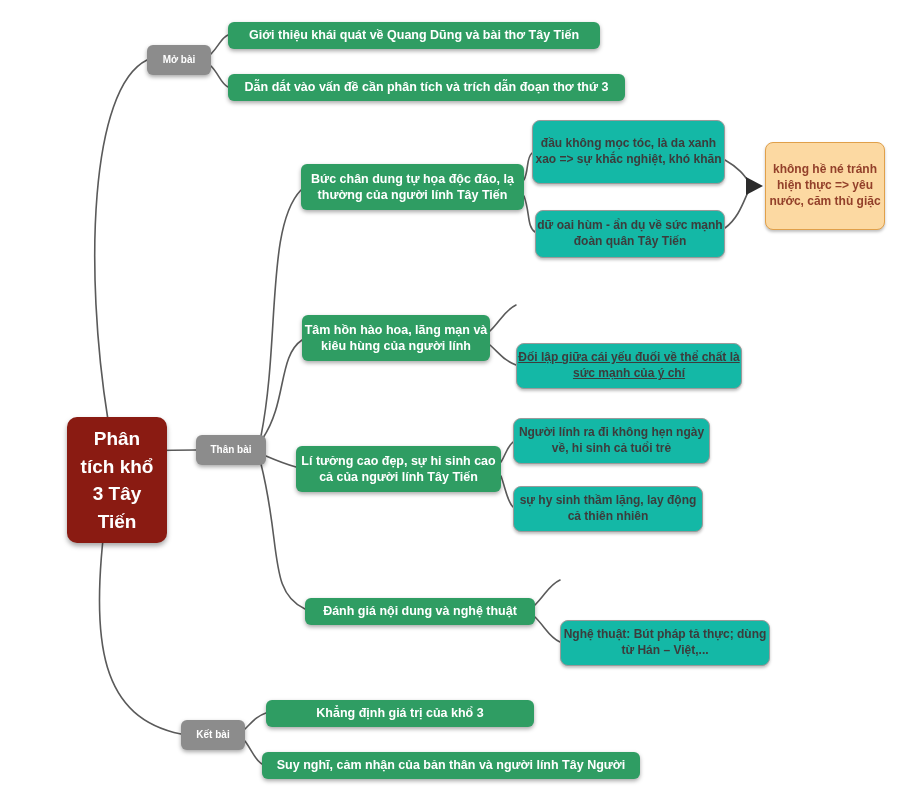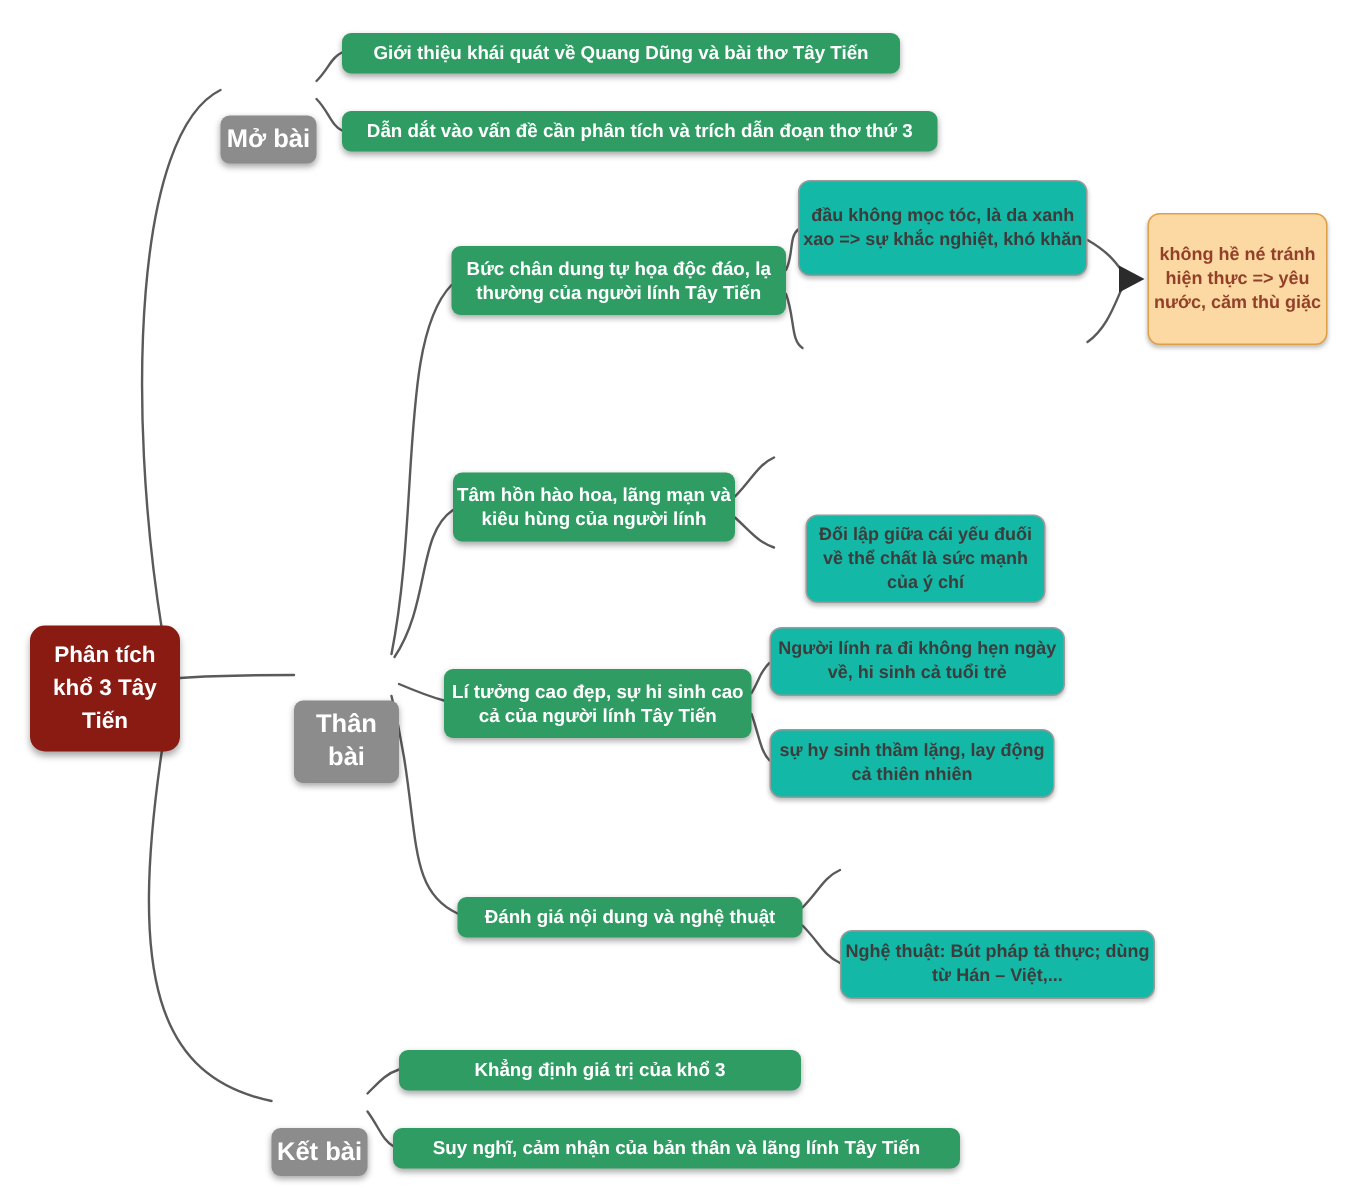--- a/index.html
+++ b/index.html
@@ -32,33 +32,33 @@
     justify-content: center;
     text-align: center;
     font-weight: bold;
     line-height: 1.32;
     padding: 5px 1px;
     border-radius: 7px;
   }
   .root {
     background: #8a1b12;
     color: #ffffff;
-    font-size: 15px;
+    font-size: 19px;
     line-height: 1.45;
     border-radius: 10px;
     box-shadow: 0 3px 5px rgba(0,0,0,.35);
     padding: 8px 10px;
+    margin-left: 47px;
   }
   .branch {
     background: #8c8c8c;
     color: #ffffff;
-    font-size: 17px;
+    font-size: 10px;
     border-radius: 6px;
     box-shadow: 0 2px 4px rgba(0,0,0,.35);
-    margin-top: 32px;
   }
   .topic {
     background: #2f9d63;
     color: #ffffff;
     font-size: 12.5px;
     border-radius: 6px;
     box-shadow: 0 2px 4px rgba(0,0,0,.35);
   }
   .detail {
     background: #14b8a6;
@@ -110,29 +110,30 @@
   <div class="node root" style="left:20px; top:417px; width:100px; min-height:84px;">Phân tích khổ 3 Tây Tiến</div>
 
   <div class="node branch" style="left:147px; top:45px; width:64px; min-height:30px;">Mở bài</div>
   <div class="node topic" style="left:228px; top:22px; width:372px; min-height:27px;">Giới thiệu khái quát về Quang Dũng và bài thơ Tây Tiến</div>
   <div class="node topic" style="left:228px; top:74px; width:397px; min-height:27px;">Dẫn dắt vào vấn đề cần phân tích và trích dẫn đoạn thơ thứ 3</div>
 
   <div class="node branch" style="left:196px; top:435px; width:70px; min-height:30px;">Thân bài</div>
 
   <div class="node topic" style="left:301px; top:164px; width:223px; min-height:46px;">Bức chân dung tự họa độc đáo, lạ thường của người lính Tây Tiến</div>
   <div class="node detail" style="left:532px; top:120px; width:193px; min-height:64px;">đầu không mọc tóc, là da xanh xao =&gt; sự khắc nghiệt, khó khăn</div>
+  <div class="node detail" style="left:535px; top:210px; width:190px; min-height:48px;">dữ oai hùm - ẩn dụ về sức mạnh đoàn quân Tây Tiến</div>
   <div class="node highlight" style="left:765px; top:142px; width:120px; min-height:88px;">không hề né tránh hiện thực =&gt; yêu nước, căm thù giặc</div>
 
   <div class="node topic" style="left:302px; top:315px; width:188px; min-height:46px;">Tâm hồn hào hoa, lãng mạn và kiêu hùng của người lính</div>
-  <div class="node detail" style="left:537px; top:343px; width:160px; min-height:46px;">Đối lập giữa cái yếu đuối về thể chất là sức mạnh của ý chí</div>
+  <div class="node detail" style="left:516px; top:343px; width:226px; min-height:46px;text-decoration:underline;">Đối lập giữa cái yếu đuối về thể chất là sức mạnh của ý chí</div>
 
   <div class="node topic" style="left:296px; top:446px; width:205px; min-height:46px;">Lí tưởng cao đẹp, sự hi sinh cao cả của người lính Tây Tiến</div>
   <div class="node detail" style="left:513px; top:418px; width:197px; min-height:46px;">Người lính ra đi không hẹn ngày về, hi sinh cả tuổi trẻ</div>
   <div class="node detail" style="left:513px; top:486px; width:190px; min-height:46px;">sự hy sinh thầm lặng, lay động cả thiên nhiên</div>
 
   <div class="node topic" style="left:305px; top:598px; width:230px; min-height:27px;">Đánh giá nội dung và nghệ thuật</div>
   <div class="node detail" style="left:560px; top:620px; width:210px; min-height:46px;">Nghệ thuật: Bút pháp tả thực; dùng từ Hán – Việt,...</div>
 
   <div class="node branch" style="left:181px; top:720px; width:64px; min-height:30px;">Kết bài</div>
   <div class="node topic" style="left:266px; top:700px; width:268px; min-height:27px;">Khẳng định giá trị của khổ 3</div>
-  <div class="node topic" style="left:262px; top:752px; width:378px; min-height:27px;">Suy nghĩ, cảm nhận của bản thân và lãng lính Tây Tiến</div>
+  <div class="node topic" style="left:262px; top:752px; width:378px; min-height:27px;">Suy nghĩ, cảm nhận của bản thân và người lính Tây Người</div>
 
 </div>
 
 </body></html>

